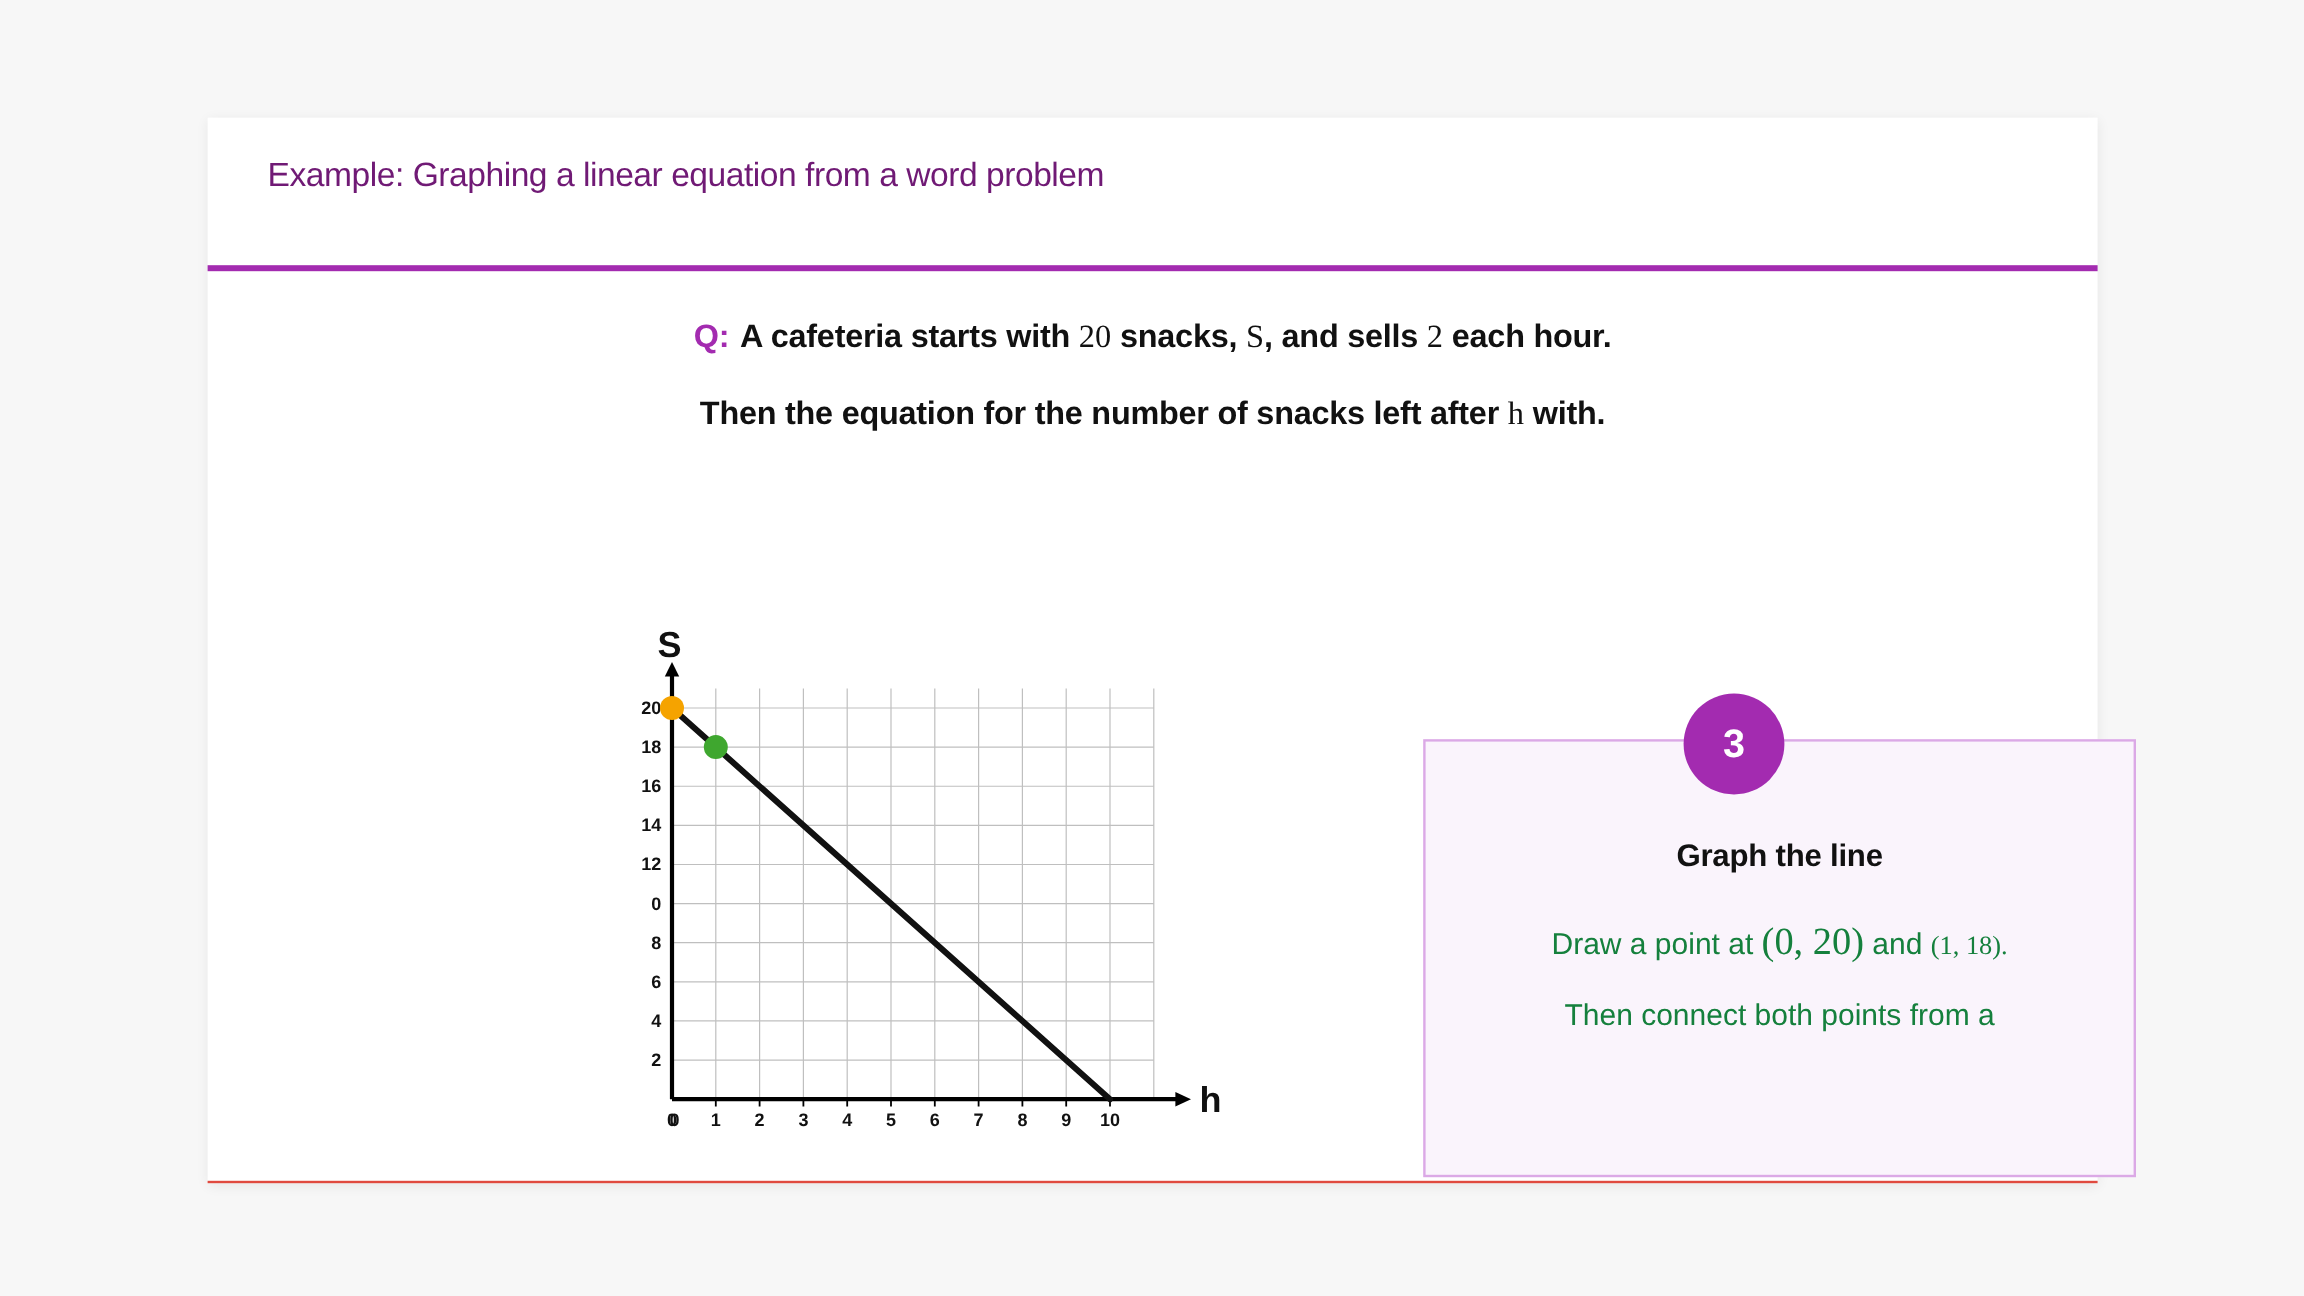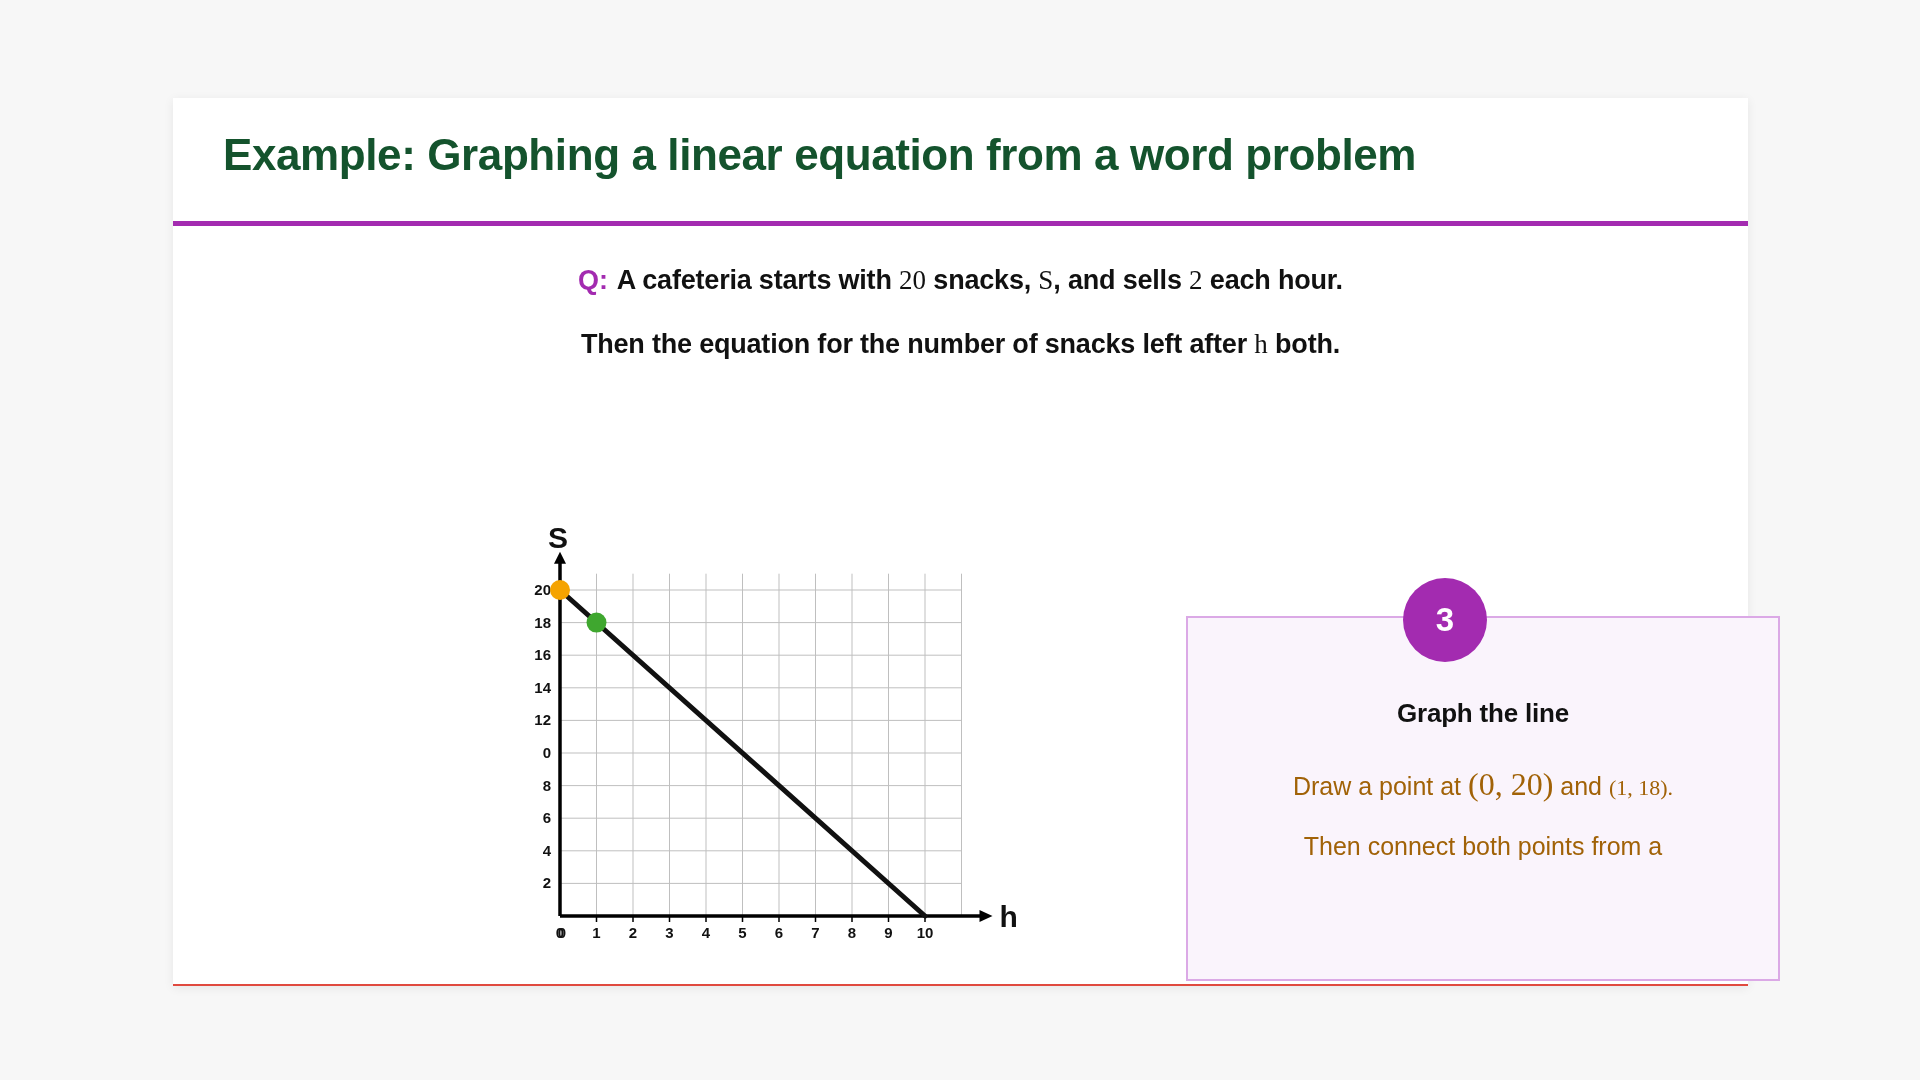--- a/index.html
+++ b/index.html
@@ -40,23 +40,23 @@
     left: 0;
     top: 0;
     width: 100%;
     height: 127px;
     box-sizing: border-box;
   }
   .slide-title {
     position: absolute;
     left: 50px;
     top: 32px;
-    color: #14532d;
-    font-size: 44px;
-    font-weight: bold;
+    color: #701a75;
+    font-size: 28px;
+    font-weight: normal;
     letter-spacing: -0.4px;
     white-space: nowrap;
   }
   .header-rule {
     position: absolute;
     left: 0;
     top: 123px;
     width: 100%;
     height: 5px;
     background: #a32bb0;
@@ -139,21 +139,21 @@
   }
   .callout-heading {
     font-size: 26px;
     font-weight: bold;
     color: #111111;
     margin-bottom: 26px;
     letter-spacing: -0.2px;
   }
   .callout-body {
     font-size: 25px;
-    color: #a16207;
+    color: #15803d;
     line-height: 59px;
     font-weight: normal;
   }
   .math-lg {
     font-family: "Liberation Serif", serif;
     font-size: 32px;
   }
   .math-sm {
     font-family: "Liberation Serif", serif;
     font-size: 22px;
@@ -189,21 +189,21 @@
         <span class="q-label">Q:</span><span>A cafeteria starts with</span>
         <span class="mathv">20</span>
         <span>snacks,</span>
         <span class="mathv">S</span><span>, and sells</span>
         <span class="mathv">2</span>
         <span>each hour.</span>
       </div>
       <div class="q-line">
         <span>Then the equation for the number of snacks left after</span>
         <span class="mathv">h</span>
-        <span>both.</span>
+        <span>with.</span>
       </div>
     </div>
 
     <div class="graph-wrap">
       <svg class="graph-svg" width="540" height="460" viewBox="0 0 540 460">
 
         <g id="grid-layer">
             <line x1="42" y1="55.69999999999999" x2="42" y2="398" stroke="#bfbfbf" stroke-width="1"></line>
             <line x1="78.5" y1="55.69999999999999" x2="78.5" y2="398" stroke="#bfbfbf" stroke-width="1"></line>
             <line x1="115" y1="55.69999999999999" x2="115" y2="398" stroke="#bfbfbf" stroke-width="1"></line>

